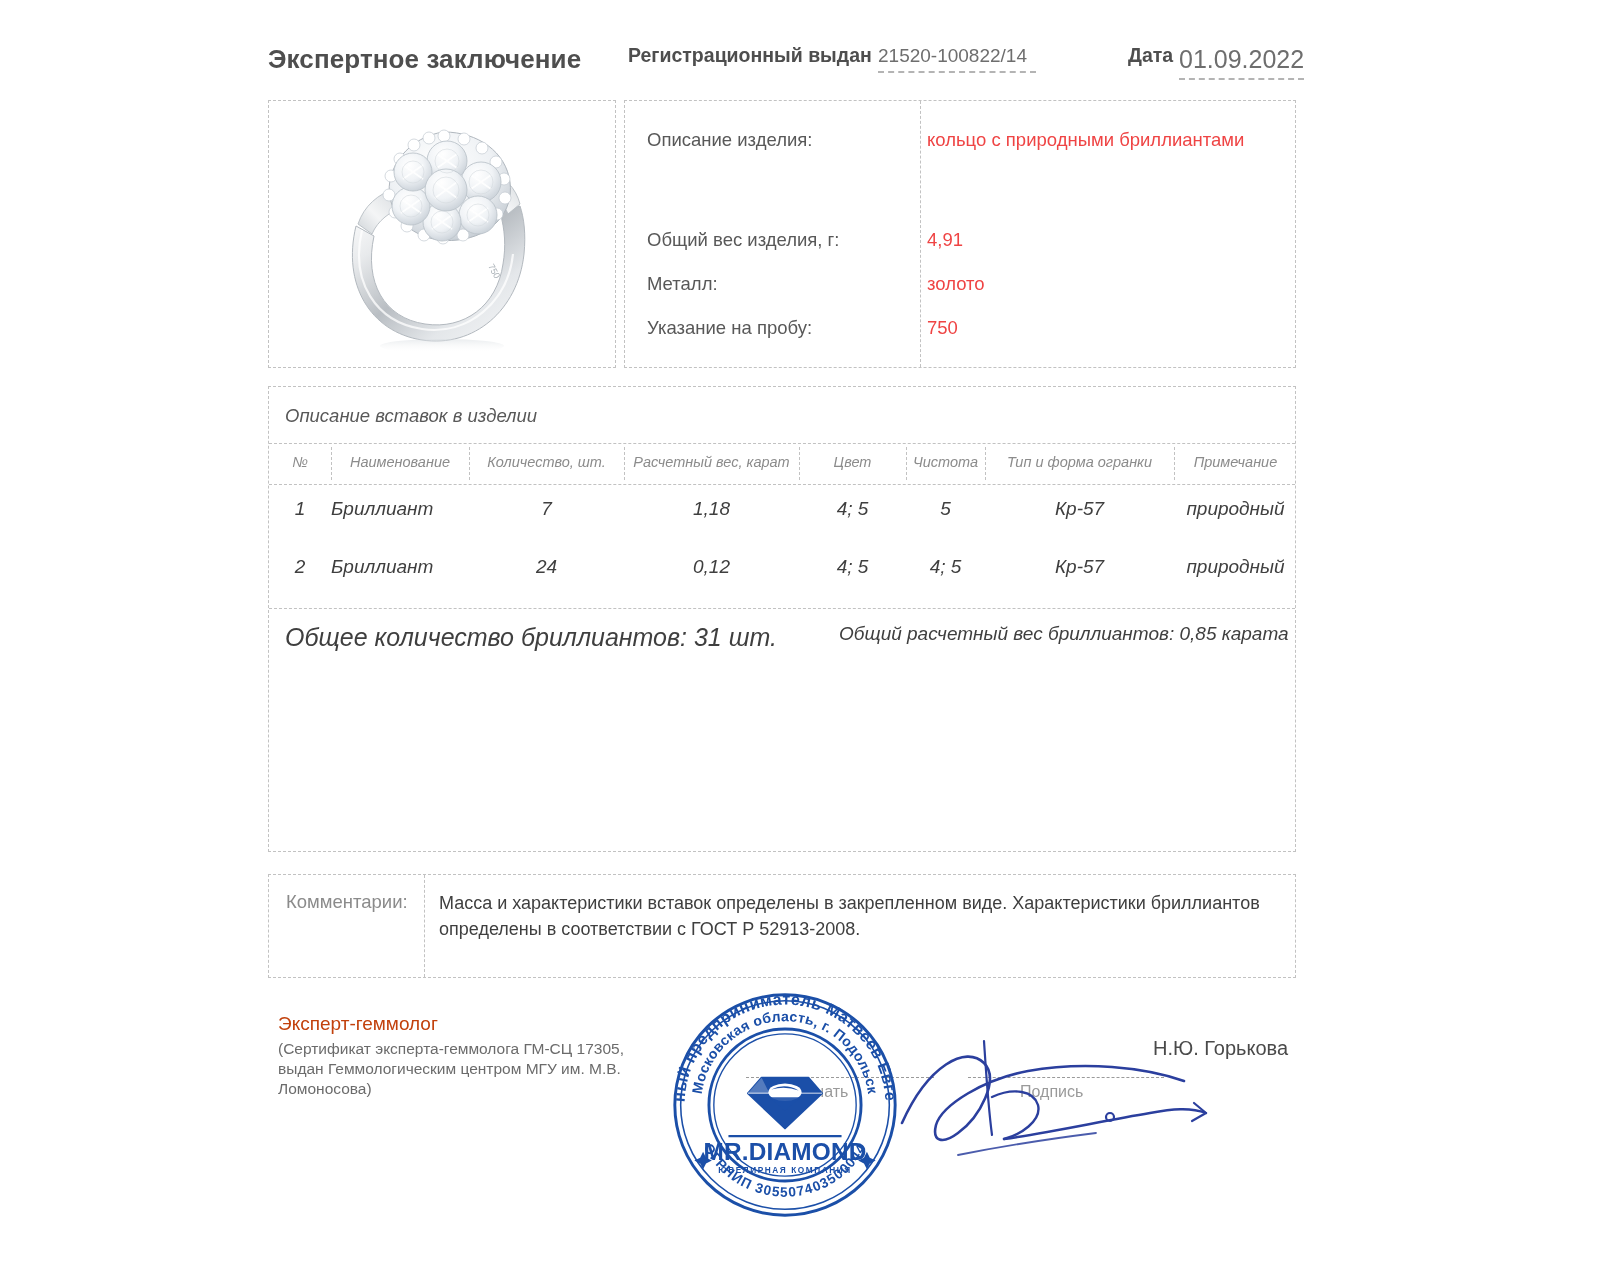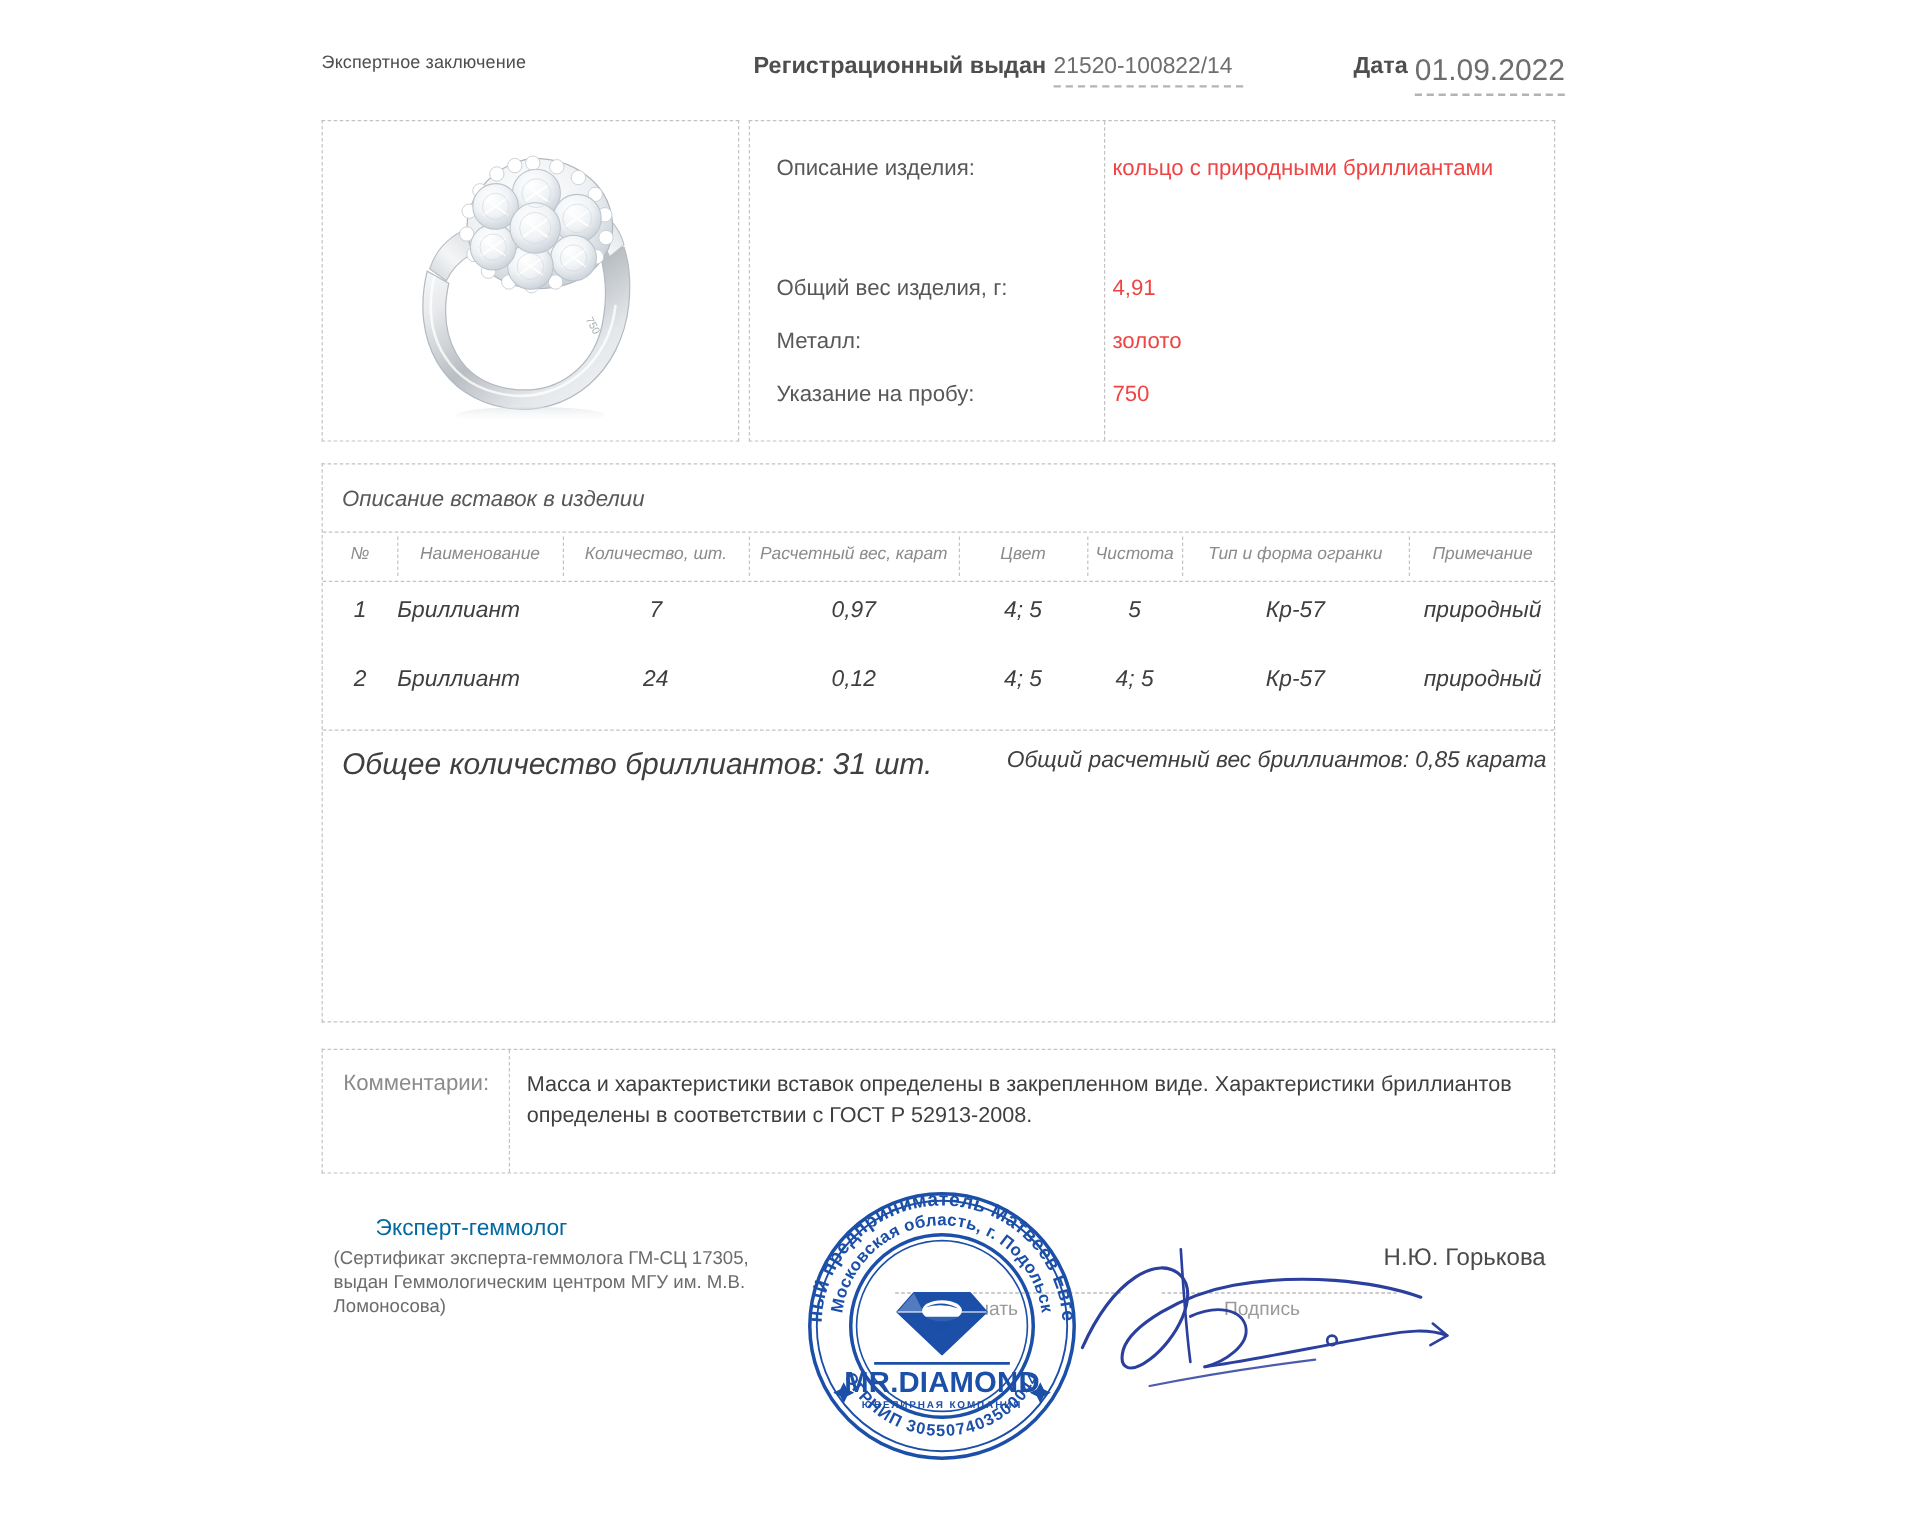--- a/index.html
+++ b/index.html
@@ -27,22 +27,22 @@
   .header {
     position: absolute;
     left: 268px;
     top: 38px;
     width: 1028px;
     height: 36px;
   }
   .hdr-title {
     position: absolute;
     left: 0; top: 6px;
-    font-size: 15px;
-    font-weight: normal;
+    font-size: 26px;
+    font-weight: bold;
     color: #4e4e4e;
     letter-spacing: .1px;
     white-space: nowrap;
   }
   .hdr-reg-label {
     position: absolute;
     left: 360px; top: 6px;
     font-size: 19.5px;
     font-weight: bold;
     color: #4e4e4e;
@@ -279,23 +279,22 @@
     left: 268px;
     top: 995px;
     width: 1028px;
     height: 230px;
   }
   .expert-title {
     position: absolute;
     left: 10px;
     top: 18px;
     font-size: 19px;
-    color: #0369a1;
-    white-space: nowrap;
-    margin-left: 35px;
+    color: #c2410c;
+    white-space: nowrap;
   }
   .expert-cred {
     position: absolute;
     left: 10px;
     top: 44px;
     width: 380px;
     font-size: 15.5px;
     line-height: 20px;
     color: #6b6b6b;
   }
@@ -507,21 +506,21 @@
         <div class="th" style="left:530px; width:107px">Цвет</div>
         <div class="th" style="left:637px; width:79px">Чистота</div>
         <div class="th" style="left:716px; width:189px">Тип и форма огранки</div>
         <div class="th" style="left:905px; width:123px">Примечание</div>
       </div>
 
       <div class="tbody-row">
         <div class="td" style="left:0px;   width:62px;  top:14px">1</div>
         <div class="td" style="left:62px;  width:160px; top:14px; text-align:left">Бриллиант</div>
         <div class="td" style="left:200px; width:155px; top:14px">7</div>
-        <div class="td" style="left:355px; width:175px; top:14px">0,97</div>
+        <div class="td" style="left:355px; width:175px; top:14px">1,18</div>
         <div class="td" style="left:530px; width:107px; top:14px">4; 5</div>
         <div class="td" style="left:637px; width:79px;  top:14px">5</div>
         <div class="td" style="left:716px; width:189px; top:14px">Кр-57</div>
         <div class="td" style="left:905px; width:123px; top:14px">природный</div>
       </div>
 
       <div class="tbody-row">
         <div class="td" style="left:0px;   width:62px;  top:14px">2</div>
         <div class="td" style="left:62px;  width:160px; top:14px; text-align:left">Бриллиант</div>
         <div class="td" style="left:200px; width:155px; top:14px">24</div>

